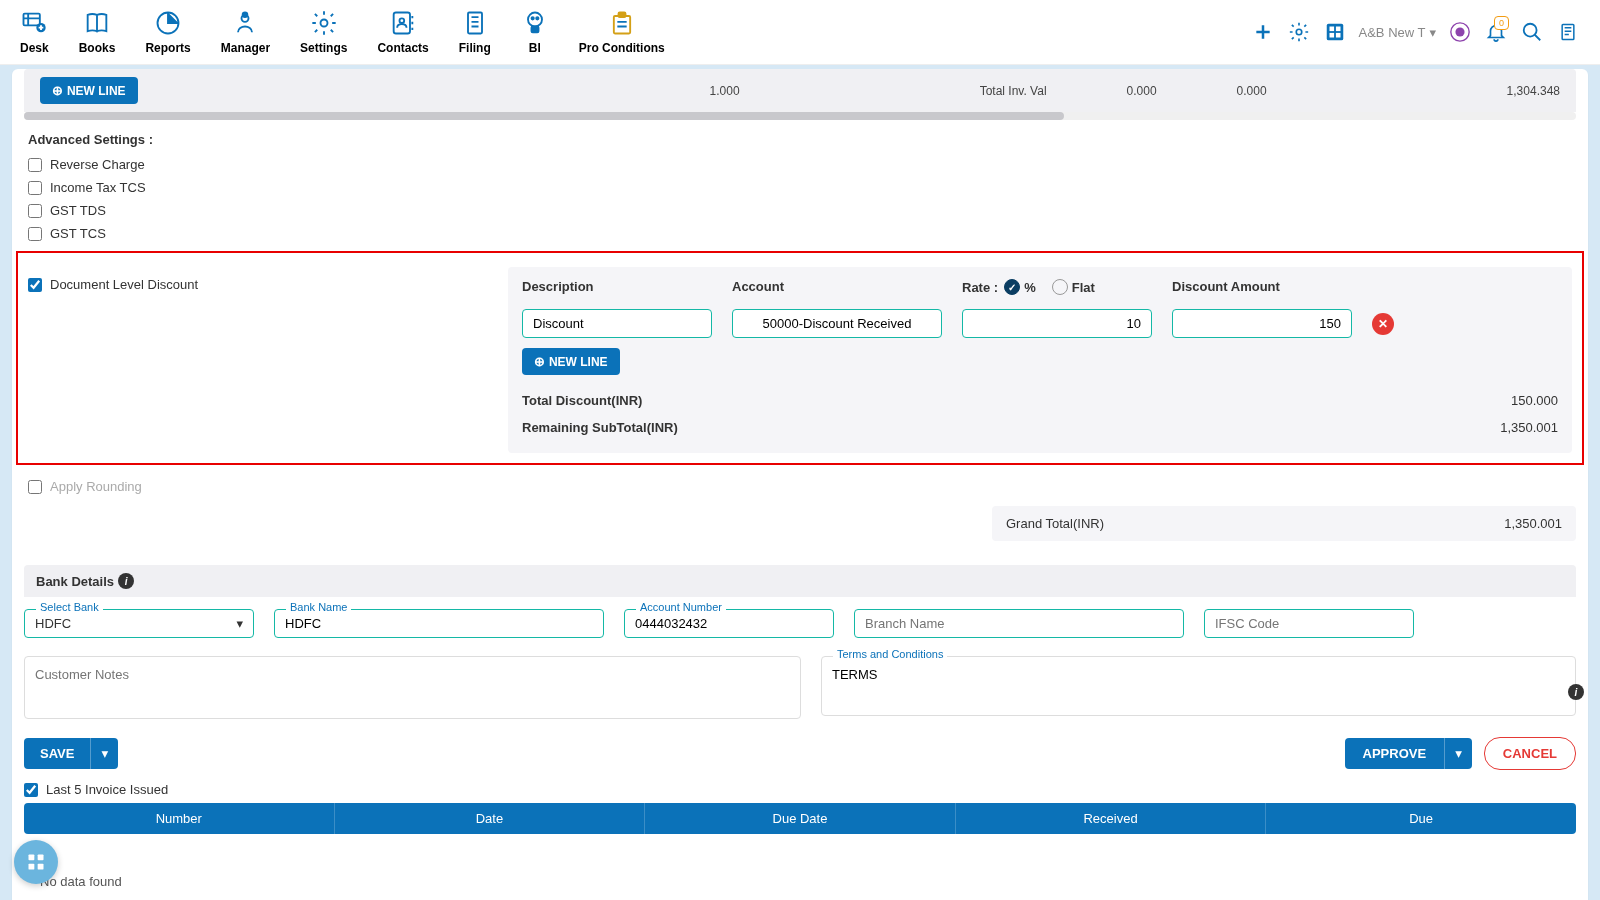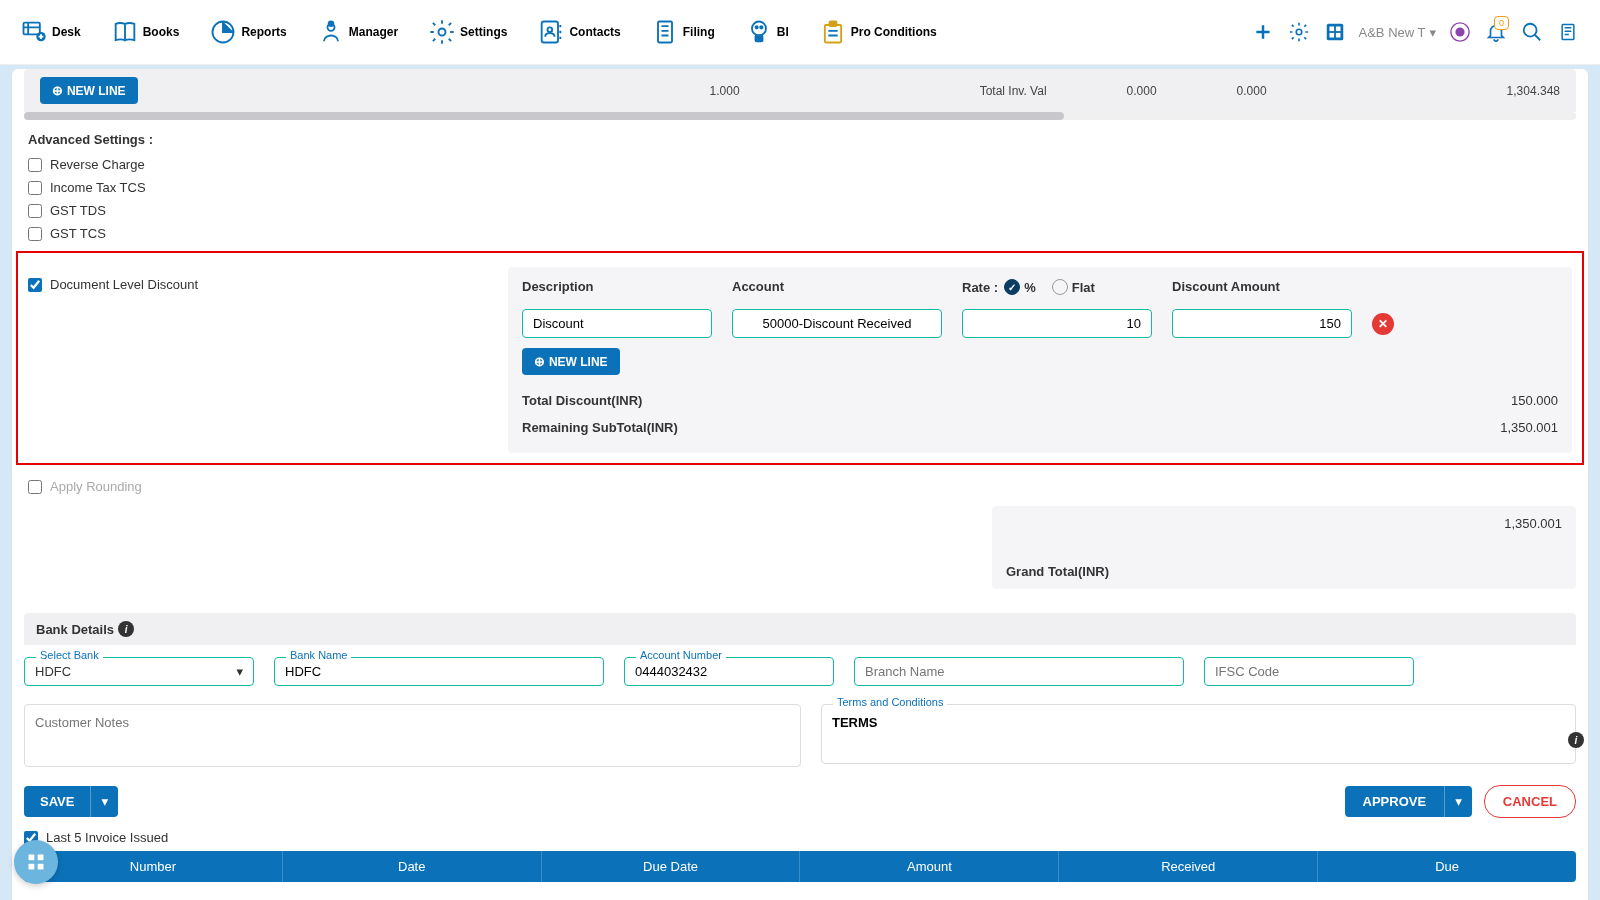--- a/index.html
+++ b/index.html
@@ -1,19 +1,19 @@
 <!DOCTYPE html>
 <html><head>
 <meta charset="utf-8">
 <style>
 * { box-sizing: border-box; margin: 0; padding: 0; font-family: Arial, sans-serif; }
 body { background: #d6e8f5; font-size: 13px; color: #333; }
 .topbar { background: #fff; height: 65px; display: flex; align-items: center; padding: 0 20px; border-bottom: 1px solid #eee; }
 .nav-items { display: flex; gap: 30px; }
-.nav-item { display: flex; flex-direction: row; align-items: center; gap: 4px; cursor: pointer; }
+.nav-item { display: flex; flex-direction: column; align-items: center; gap: 4px; cursor: pointer; }
 .nav-item .icon { width: 28px; height: 28px; display: flex; align-items: center; justify-content: center; }
 .nav-item .label { font-size: 12px; font-weight: bold; color: #000; }
 .topbar-right { margin-left: auto; display: flex; align-items: center; gap: 12px; }
 .tr-icon { width: 24px; height: 24px; display: flex; align-items: center; justify-content: center; cursor: pointer; }
 .company-sel { color: #888; font-size: 13px; cursor: pointer; display: flex; align-items: center; gap: 4px; }
 .main { padding: 0 12px 20px 12px; }
 .content { background: #fff; border-radius: 6px; padding: 0 0 20px 0; margin-top: 4px; box-shadow: 0 1px 2px rgba(0,0,0,0.05); }
 .line-item-bar { background: #f0f0f3; padding: 8px 16px; display: flex; align-items: center; border-radius: 4px 4px 0 0; position: relative; margin: 0 12px; }
 .btn-primary { background: #0b72b9; color: #fff; border: none; padding: 6px 12px; border-radius: 4px; font-size: 12px; font-weight: bold; cursor: pointer; display: inline-flex; align-items: center; gap: 4px; }
 .btn-primary::before { content: "⊕"; font-size: 13px; }
@@ -42,21 +42,21 @@
 .remove-btn { width: 22px; height: 22px; background: #e53935; border-radius: 50%; color: #fff; display: flex; align-items: center; justify-content: center; cursor: pointer; font-size: 12px; font-weight: bold; }
 .radio-g { display: inline-flex; align-items: center; gap: 4px; }
 .radio-g .r { width: 16px; height: 16px; border-radius: 50%; border: 1px solid #999; display: inline-flex; align-items: center; justify-content: center; cursor: pointer; }
 .radio-g .r.sel { background: #0a3d62; border-color: #0a3d62; }
 .radio-g .r.sel::after { content: "✓"; color: #fff; font-size: 10px; }
 .total-rows { margin-top: 12px; }
 .total-row { display: flex; justify-content: space-between; padding: 6px 0; font-size: 13px; }
 .total-row .lbl { font-weight: bold; }
 .new-line-2 { margin-top: 10px; }
 .grand-total { background: #f5f5f8; border-radius: 4px; padding: 10px 14px; margin: 8px 12px 0 980px; display: flex; justify-content: space-between; font-size: 13px; }
-.grand-total .lbl { font-weight: bold; margin-top: 48px; }
+.grand-total .lbl { font-weight: normal; }
 .bank-section { margin: 24px 12px 0 12px; }
 .bank-hdr { background: #f0f0f3; padding: 8px 12px; border-radius: 4px 4px 0 0; font-weight: bold; font-size: 13px; display: flex; align-items: center; gap: 4px; }
 .bank-fields { display: flex; gap: 20px; padding: 12px 0 0 0; }
 .field-grp { position: relative; }
 .float-label { position: absolute; top: -8px; left: 12px; background: #fff; padding: 0 4px; font-size: 11px; color: #0b72b9; }
 .bank-fields .input { width: 230px; }
 .notes-row { display: flex; gap: 20px; margin: 18px 12px 0 12px; }
 .notes-row textarea, .notes-row .ta { flex: 1; border: 1px solid #ddd; border-radius: 4px; padding: 10px; font-size: 13px; min-height: 60px; resize: none; font-family: Arial; }
 .terms-wrap { flex: 1; position: relative; }
 .action-row { display: flex; align-items: center; margin: 18px 12px 0 12px; }
@@ -347,21 +347,21 @@
         <div class="field-grp"><span class="float-label">Account Number</span><input class="input" style="width: 210px;" value="0444032432"></div>
         <div class="field-grp"><input class="input" style="width: 330px;" placeholder="Branch Name"></div>
         <div class="field-grp"><input class="input" style="width: 210px;" placeholder="IFSC Code"></div>
       </div>
     </div>
 
     <div class="notes-row">
       <textarea placeholder="Customer Notes" style=""></textarea>
       <div class="terms-wrap field-grp">
         <span class="float-label">Terms and Conditions</span>
-        <textarea class="ta" style="width: 100%; font-weight: bold;">TERMS</textarea>
+        <textarea class="ta" style="width: 100%;">TERMS</textarea>
         <span class="info-dot" style="position:absolute;right:-8px;top:28px;">i</span>
       </div>
     </div>
 
     <div class="action-row">
       <div class="btn-save-grp">
         <button class="btn-save">SAVE</button>
         <button class="btn-save-caret caret-down"></button>
       </div>
       <div class="btn-approve-grp">
@@ -373,21 +373,20 @@
 
     <div class="last5">
       <label class="last5-chk">
           <input type="checkbox" checked="" style="">
           <span>Last 5 Invoice Issued</span>
         </label>
       <div class="tbl-hdr">
         <div>Number</div>
         <div>Date</div>
         <div>Due Date</div>
-        <div>Amount</div>
         <div>Received</div>
         <div>Due</div>
       </div>
       <div class="no-data">No data found</div>
     </div>
   </div>
 </div>
 
 <div class="float-btn">
     <svg viewBox="0 0 24 24" fill="#fff">

